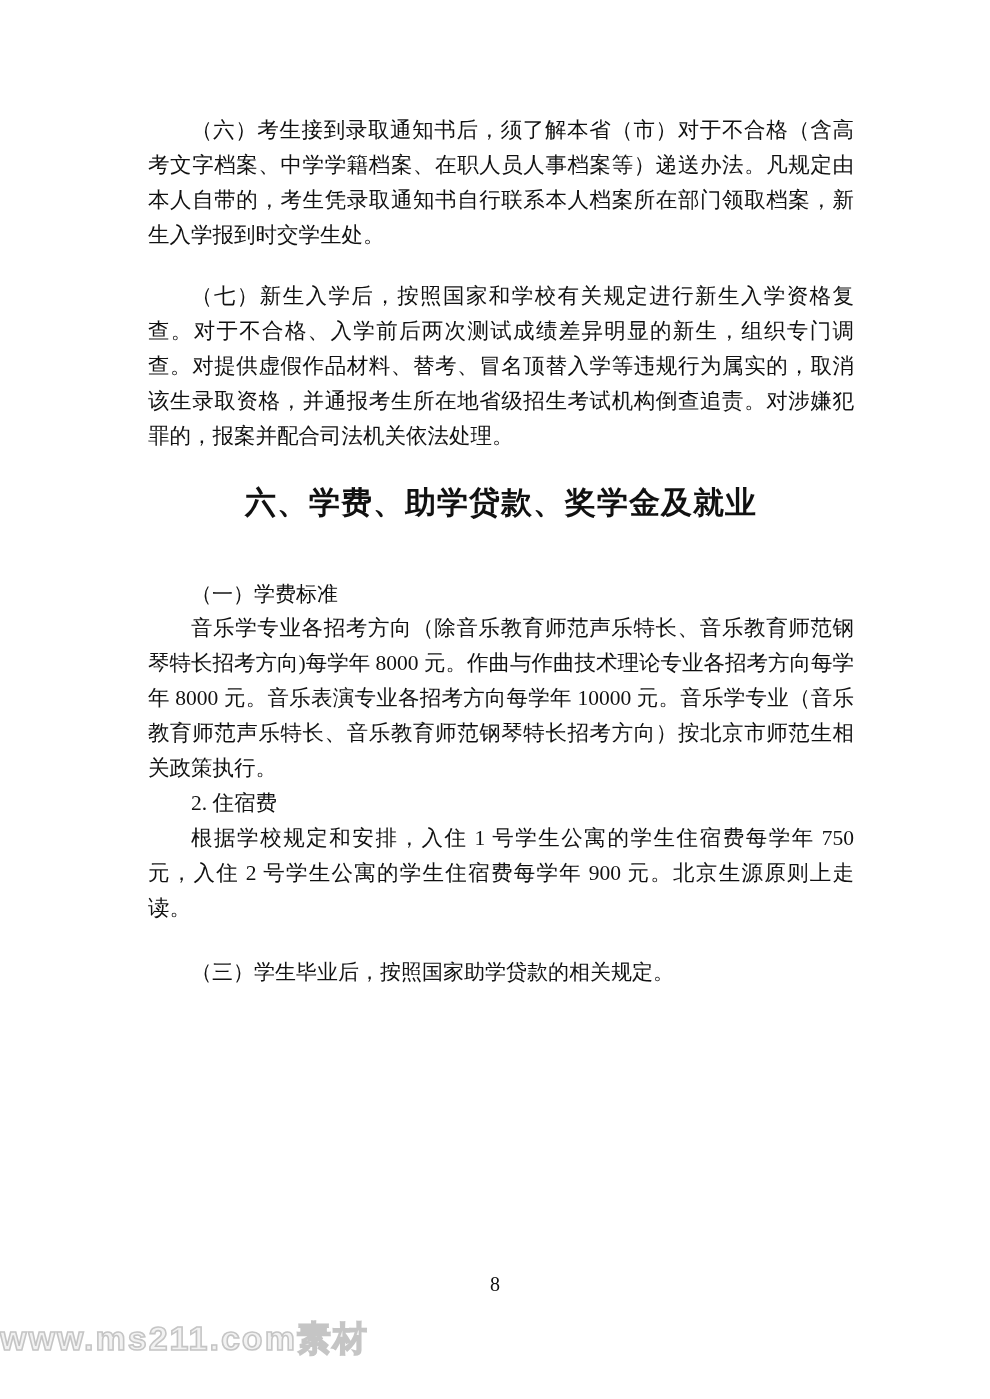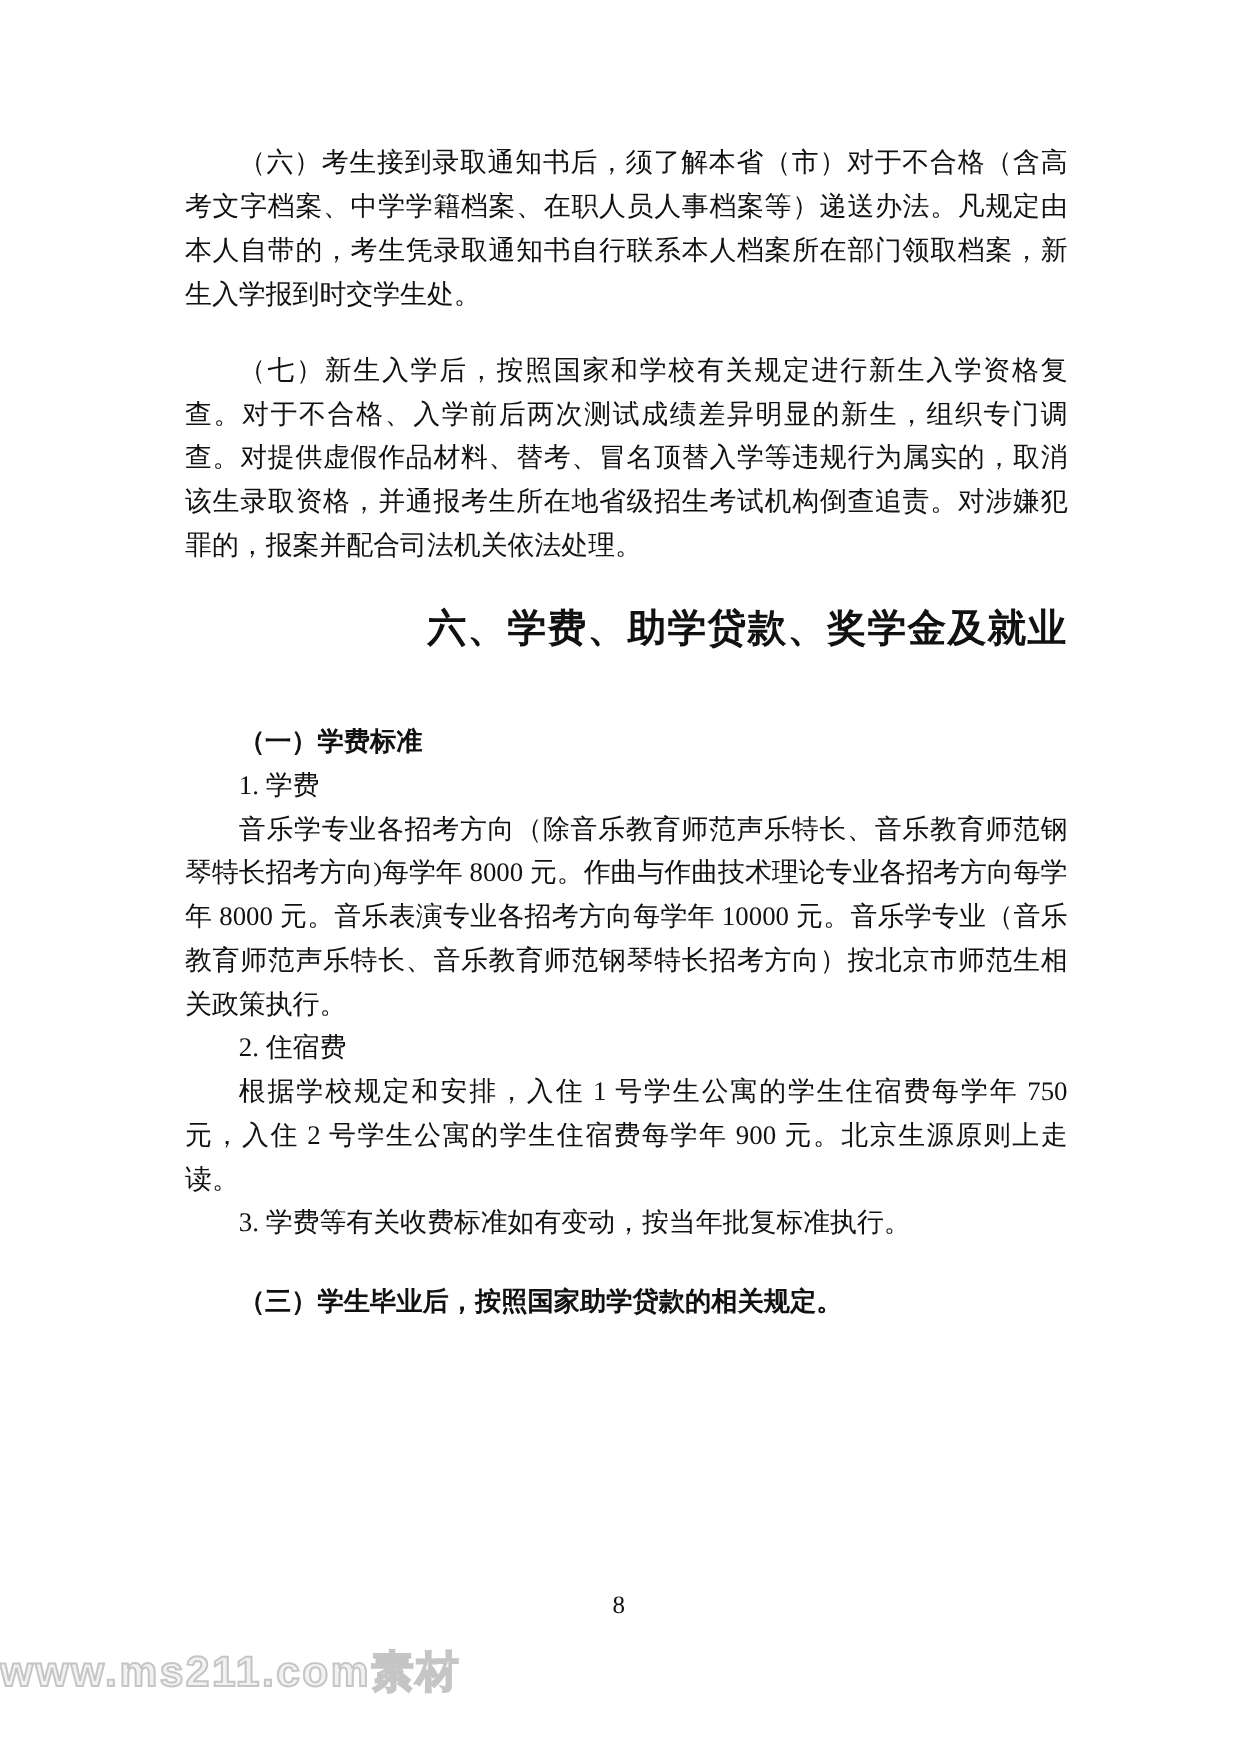--- a/index.html
+++ b/index.html
@@ -26,28 +26,28 @@
     font-size: 21.5px;
     line-height: 35px;
     text-align: justify;
     text-indent: 43px;
     margin: 0 0 26px 0;
   }
   .section-title {
     font-size: 31px;
     font-weight: bold;
     line-height: 46px;
-    text-align: right;
+    text-align: center;
     margin: 6px 0 50px 0;
     letter-spacing: 1px;
     font-family: "Liberation Serif", "DejaVu Serif", serif;
   }
   .sub-heading {
     font-family: "Liberation Sans", "DejaVu Sans", sans-serif;
-    font-weight: 700;
+    font-weight: 400;
     font-size: 21px;
     line-height: 35px;
     text-indent: 43px;
     margin: 0;
   }
   .item-label {
     font-size: 21.5px;
     line-height: 35px;
     text-indent: 43px;
     margin: 0;
@@ -94,25 +94,23 @@
 
 
     <p class="para">（六）考生接到录取通知书后，须了解本省（市）对于不合格（含高考文字档案、中学学籍档案、在职人员人事档案等）递送办法。凡规定由本人自带的，考生凭录取通知书自行联系本人档案所在部门领取档案，新生入学报到时交学生处。</p>
 
     <p class="para">（七）新生入学后，按照国家和学校有关规定进行新生入学资格复查。对于不合格、入学前后两次测试成绩差异明显的新生，组织专门调查。对提供虚假作品材料、替考、冒名顶替入学等违规行为属实的，取消该生录取资格，并通报考生所在地省级招生考试机构倒查追责。对涉嫌犯罪的，报案并配合司法机关依法处理。</p>
 
     <h1 class="section-title">六、学费、助学贷款、奖学金及就业</h1>
 
     <div>
       <h2 class="sub-heading">（一）学费标准</h2>
-      <p class="item-label">1. 学费</p>
       <p class="body-para">音乐学专业各招考方向（除音乐教育师范声乐特长、音乐教育师范钢琴特长招考方向)每学年 8000 元。作曲与作曲技术理论专业各招考方向每学年 8000 元。音乐表演专业各招考方向每学年 10000 元。音乐学专业（音乐教育师范声乐特长、音乐教育师范钢琴特长招考方向）按北京市师范生相关政策执行。</p>
       <p class="item-label">2. 住宿费</p>
       <p class="body-para">根据学校规定和安排，入住 1 号学生公寓的学生住宿费每学年 750 元，入住 2 号学生公寓的学生住宿费每学年 900 元。北京生源原则上走读。</p>
-      <p class="body-para">3. 学费等有关收费标准如有变动，按当年批复标准执行。</p>
     </div>
 
     <div class="block-gap-2">
     </div>
 
     <div class="block-gap-3">
       <h2 class="sub-heading">（三）学生毕业后，按照国家助学贷款的相关规定。</h2>
     </div>
 
   </div>

